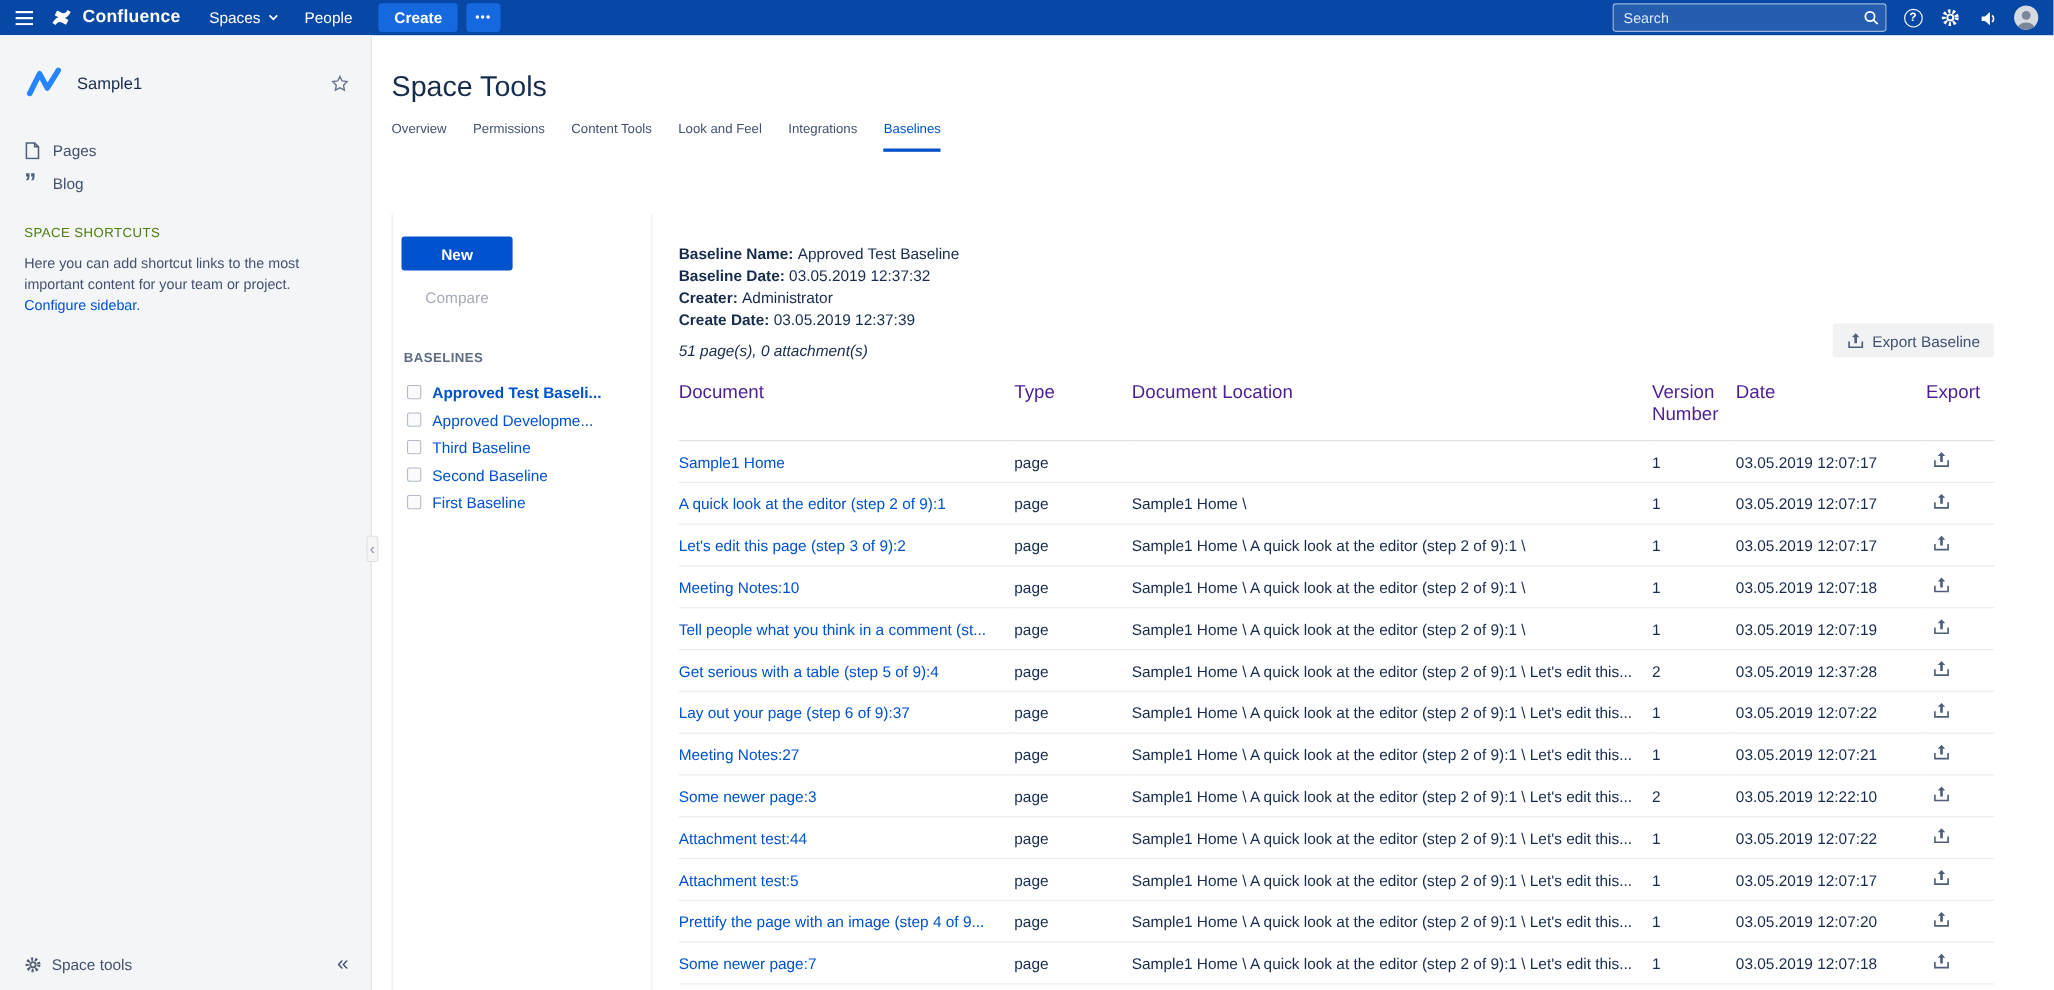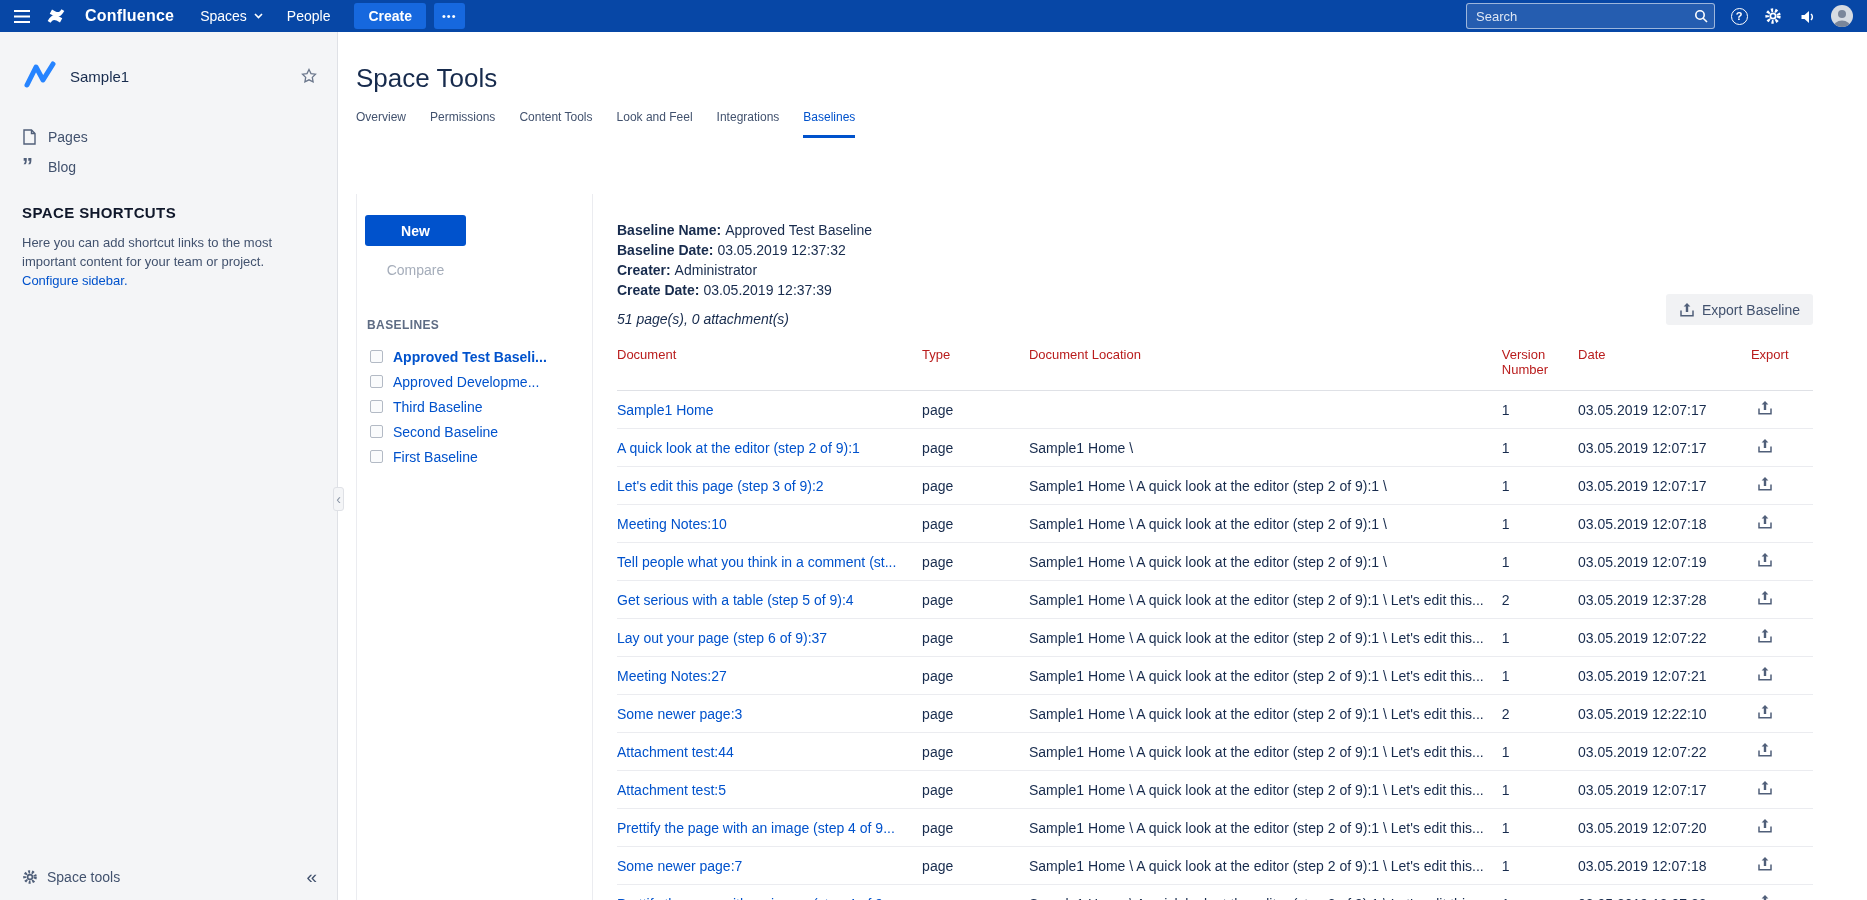--- a/index.html
+++ b/index.html
@@ -15,21 +15,21 @@
   .topbar {
     height: 32px;
     background: var(--header-bg, #0747A6);
     display: flex;
     align-items: center;
     padding: 0 14px 0 12px;
     gap: 14px;
     color: #fff;
   }
   .icon-btn { background: none; border: none; cursor: pointer; display: flex; align-items: center; padding: 2px; }
-  .brand { display: flex; align-items: center; gap: 19px; cursor: pointer; }
+  .brand { display: flex; align-items: center; gap: 9px; cursor: pointer; }
   .brand-text { font-size: 16px; font-weight: bold; color: #fff; letter-spacing: .2px; }
   .top-nav { display: flex; align-items: center; gap: 24px; margin-left: 12px; }
   .top-link { color: #fff; font-size: 14px; display: flex; align-items: center; gap: 7px; }
   .create-btn {
     background: var(--create-btn, #0C66E4);
     color: #fff; border: none; border-radius: 3px;
     font-family: inherit; font-size: 14px; font-weight: bold;
     height: 26px; padding: 0 14px; margin-left: 10px; cursor: pointer;
   }
   .more-btn {
@@ -73,22 +73,22 @@
   }
   .space-header { display: flex; align-items: center; padding: 26px 20px 0 22px; }
   .space-name { font-size: 15px; color: #172B4D; margin-left: 12px; }
   .space-star { margin-left: auto; cursor: pointer; display: flex; }
   .side-nav { margin-top: 28px; }
   .side-item {
     display: flex; align-items: center; gap: 11px;
     padding: 7px 20px 7px 22px; font-size: 14px; color: #42526E; cursor: pointer;
   }
   .shortcuts-heading {
-    margin: 22px 20px 0 22px; font-size: 15px; font-weight: bold;
-    color: #0f172a; letter-spacing: .4px;
+    margin: 22px 20px 0 22px; font-size: 12px; font-weight: normal;
+    color: #4d7c0f; letter-spacing: .4px;
   }
   .shortcuts-text {
     margin: 12px 20px 0 22px; font-size: 13px; line-height: 19px;
     color: #42526E; width: 280px;
   }
   .shortcuts-text a { color: var(--link, #0052CC); }
   .sidebar-footer {
     margin-top: auto; display: flex; align-items: center; gap: 9px;
     padding: 12px 20px 14px 22px; font-size: 14px; color: #42526E;
   }
@@ -144,21 +144,21 @@
   .export-btn {
     position: absolute; top: 100px; right: 54px;
     display: flex; align-items: center; gap: 7px;
     background: #F1F2F4; border: none; border-radius: 3px;
     height: 31px; padding: 0 13px; cursor: pointer;
     font-family: inherit; font-size: 14px; color: #42526E;
   }
   .bl-table { width: 100%; border-collapse: collapse; table-layout: fixed; margin-top: 20px; }
   .bl-table th {
     text-align: left; vertical-align: top; font-weight: normal;
-    font-size: 13px; color: #b91c1c; padding: 0 8px 13px 0;
+    font-size: 17px; color: #4c1d95; padding: 0 8px 13px 0;
     border-bottom: 1px solid #DFE1E6;
     margin-top: 21px;
   }
   .bl-table th:nth-child(1), .bl-table td:nth-child(1) { width: 300px; }
   .bl-table th:nth-child(2), .bl-table td:nth-child(2) { width: 105px; }
   .bl-table th:nth-child(3), .bl-table td:nth-child(3) { width: 465px; }
   .bl-table th:nth-child(4), .bl-table td:nth-child(4) { width: 75px; }
   .bl-table th:nth-child(5), .bl-table td:nth-child(5) { width: 170px; }
   .bl-table th:nth-child(6), .bl-table td:nth-child(6) { width: 61px; }
   .bl-table td {

